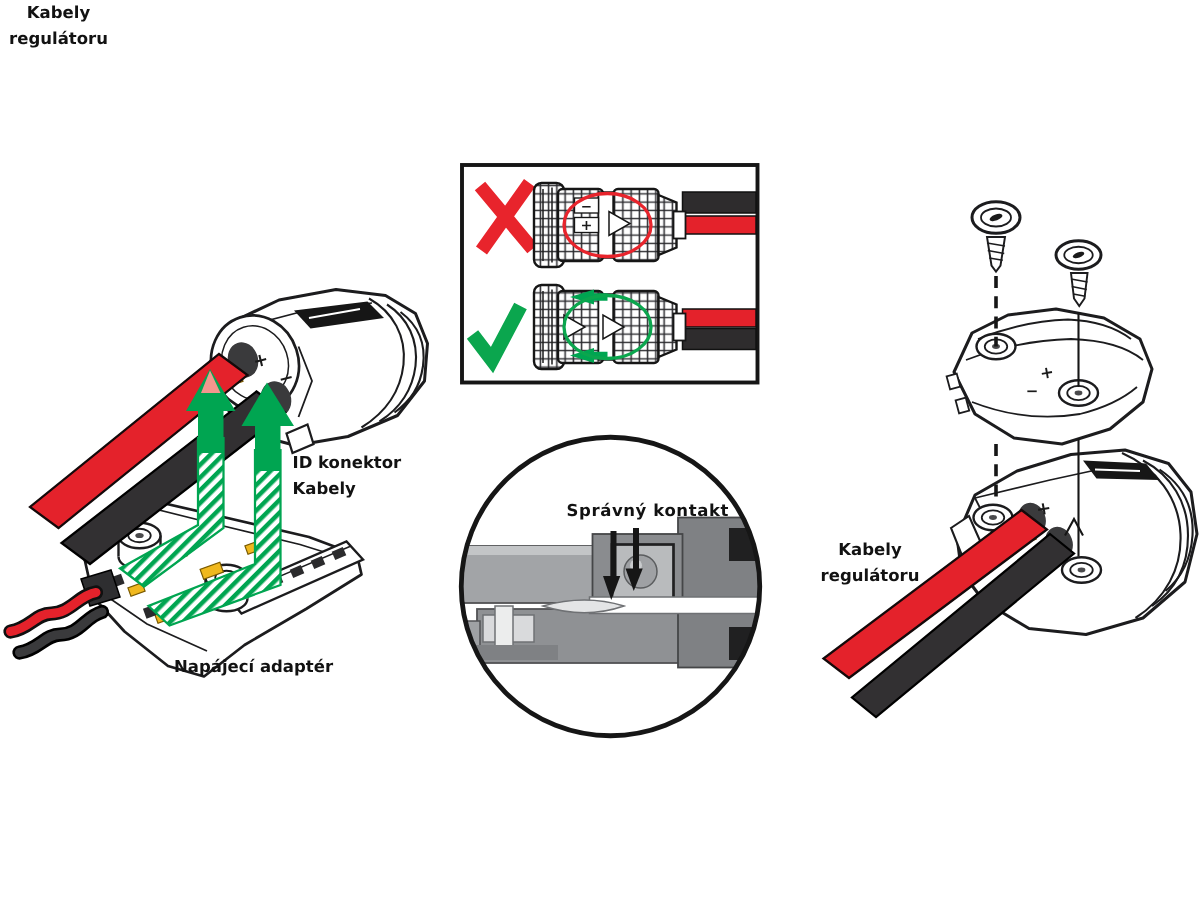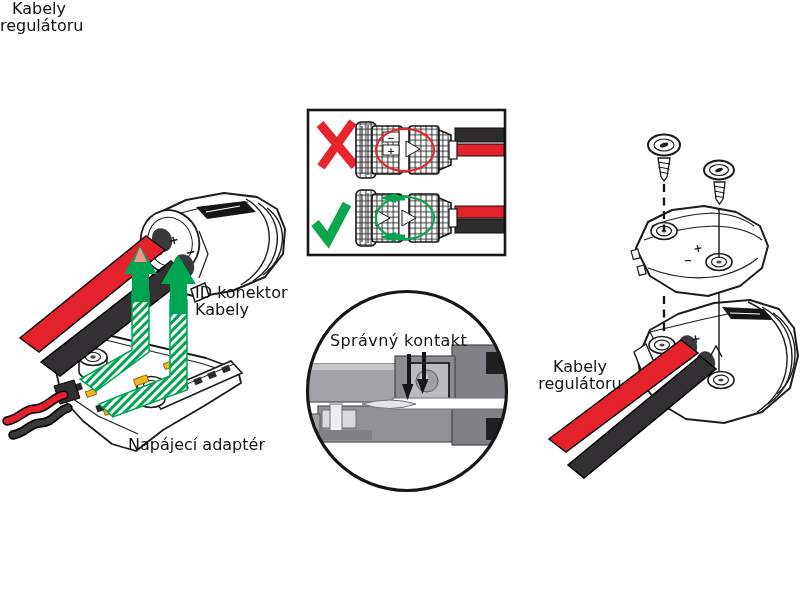--- a/index.html
+++ b/index.html
@@ -1,25 +1,25 @@
 <!DOCTYPE html>
 <html style="--wire-red: #e4222b; --wire-black: #2e2c2d; --arrow-green: #00a551; --contact-gold: #f0b81e; --cross-red: #e8242c; --check-green: #0ba64e; --annotation-red: #e8242c; --annotation-green: #0ba64e; --arrow-tip-salmon: #f4968e; --outline-dark: #1c1c1e; --label-color: #121212;"><head>
 <meta charset="utf-8">
 <style>
   html,body{margin:0;padding:0;background:#fff}
   .stage{position:relative;width:800px;height:600px;background:#fff;overflow:hidden;
          font-family:"DejaVu Sans",sans-serif}
   .stage svg{position:absolute;left:0;top:0}
-  .lbl{position:absolute;font-weight:400;font-size:16px;line-height:17px;
+  .lbl{position:absolute;font-weight:700;font-size:11px;line-height:17px;
        color:var(--label-color,#121212);white-space:nowrap}
   .lbl .ln{display:block}
   #lbl-left{left:0;top:260;width:78px;text-align:center}
-  #lbl-id{left:195px;top:284px}
-  #lbl-adapter{left:128px;top:436px}
-  #lbl-magnifier{left:330px;top:332px;width:156px;text-align:left;letter-spacing:.4px}
+  #lbl-id{left:195px;top:300px}
+  #lbl-adapter{left:116px;top:436px}
+  #lbl-magnifier{left:330px;top:332px;width:156px;text-align:right;letter-spacing:.4px}
   #lbl-right{left:536px;top:358px;width:88px;text-align:center}
   
   .f-red{fill:var(--wire-red)}
   .f-blk{fill:var(--wire-black)}
   .f-grn{fill:var(--arrow-green)}
   .f-gold{fill:var(--contact-gold)}
   .f-salmon{fill:var(--arrow-tip-salmon)}
   .s-grn{stroke:var(--arrow-green)}
   .s-cross{stroke:var(--cross-red)}
   .s-check{stroke:var(--check-green)}

